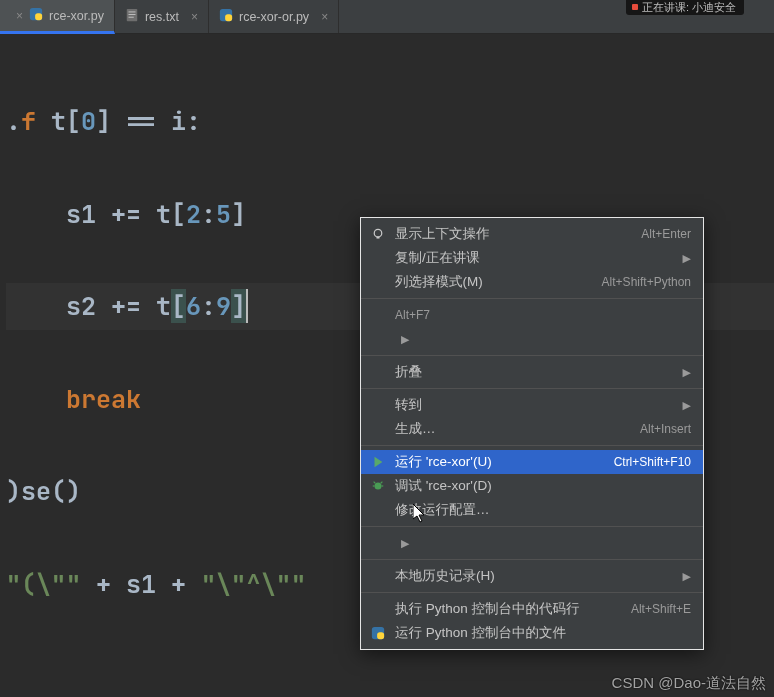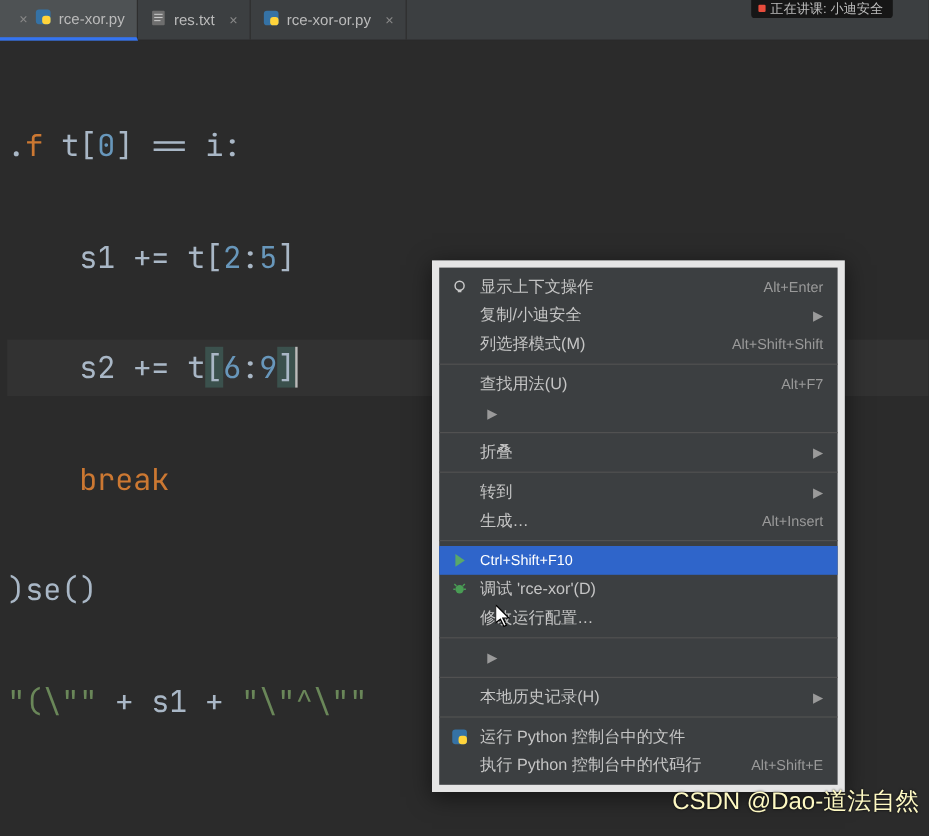--- a/index.html
+++ b/index.html
@@ -46,38 +46,38 @@
     padding: 18px 0 0 0;
     background: #2b2b2b;
     font-family: "JetBrains Mono","Consolas",monospace;
     font-size: 25px;
     line-height: 1.85;
     white-space: pre;
     position: relative;
     height: calc(100% - 34px);
     overflow: hidden;
   }
-  .editor .line { padding-left: 6px; }
+  .editor .line { padding-left: 6px; font-weight: bold; }
   .kw   { color: #cc7832; }
   .num  { color: #6897bb; }
   .str  { color: #6a8759; }
   .cmt  { color: #808080; }
   .punc { color: #a9b7c6; }
   .brkt-hl { background: #3b514d; }
   .line-hl { background: #323232; display: inline-block; width: 100%; }
   .caret-slice { border-left: 2px solid #bbbbbb; }
 
   
   .ctx {
     position: absolute;
     top: 217px;
     left: 360px;
     width: 344px;
     background: #3c3f41;
-    border: 6px solid #e5e5e5;
+    border: 1px solid #e5e5e5;
     box-shadow: 0 4px 18px rgba(0,0,0,.55);
     font-size: 13.5px;
     color: #c5c5c5;
     padding: 4px 0;
   }
   .ctx .mi {
     display: flex;
     align-items: center;
     height: 24px;
     padding: 0 12px 0 8px;
@@ -111,23 +111,23 @@
     display: flex; align-items: center; gap: 6px;
     border-radius: 0 0 3px 3px;
   }
   .status-pill::before{
     content:"";
     position:absolute; left:6px; top:4px;
     width:6px; height:6px; background:#e74c3c; border-radius:1px;
   }
   .watermark {
     position: absolute;
-    bottom: 16px; right: 8px;
-    font-size: 20px;
-    color: #fef9c3;
+    bottom: 4px; right: 8px;
+    font-size: 15px;
+    color: #a3a3a3;
     text-shadow: 0 0 2px #000;
     pointer-events: none;
   }
   .cursor-arrow{
     position:absolute;
     top:504px; left:413px;
     width:14px; height:20px;
     pointer-events:none;
   }
 </style>
@@ -194,32 +194,31 @@
         <svg viewBox="0 0 16 16">
           <circle cx="8" cy="7" r="4.3" fill="none" stroke="#c9c9c9" stroke-width="1.4"></circle>
           <rect x="6.3" y="11" width="3.4" height="2.2" fill="#c9c9c9"></rect>
         </svg>
       </span>
     <span class="lab">显示上下文操作</span>
     <span class="sc">Alt+Enter</span>
   </div>
   <div class="mi">
     <span class="ic"></span>
-    <span class="lab">复制/小迪安全</span>
+    <span class="lab">复制/正在讲课</span>
     <span class="arr">▶</span>
   </div>
   <div class="mi">
     <span class="ic"></span>
     <span class="lab">列选择模式(M)</span>
-    <span class="sc">Alt+Shift+Shift</span>
-  </div>
-  <div class="sep"></div>
-  <div class="mi">
-    <span class="ic"></span>
-    <span class="lab">查找用法(U)</span>
+    <span class="sc">Alt+Shift+Python</span>
+  </div>
+  <div class="sep"></div>
+  <div class="mi">
+    <span class="ic"></span>
     <span class="sc">Alt+F7</span>
   </div>
   <div class="mi">
     <span class="ic"></span>
     <span class="arr">▶</span>
   </div>
   <div class="sep"></div>
   <div class="mi">
     <span class="ic"></span>
     <span class="lab">折叠</span>
@@ -236,20 +235,21 @@
     <span class="lab">生成…</span>
     <span class="sc">Alt+Insert</span>
   </div>
   <div class="sep"></div>
   <div class="mi hl">
     <span class="ic">
         <svg viewBox="0 0 16 16">
           <polygon points="4,2 13,8 4,14" fill="#59a869"></polygon>
         </svg>
       </span>
+    <span class="lab">运行 'rce-xor'(U)</span>
     <span class="sc">Ctrl+Shift+F10</span>
   </div>
   <div class="mi">
     <span class="ic">
         <svg viewBox="0 0 16 16">
           <circle cx="8" cy="8" r="4" fill="#499c54"></circle>
           <line x1="2" y1="8" x2="4" y2="8" stroke="#499c54" stroke-width="1.4"></line>
           <line x1="12" y1="8" x2="14" y2="8" stroke="#499c54" stroke-width="1.4"></line>
           <line x1="3" y1="3" x2="5" y2="5" stroke="#499c54" stroke-width="1.4"></line>
           <line x1="11" y1="5" x2="13" y2="3" stroke="#499c54" stroke-width="1.4"></line>
@@ -267,32 +267,32 @@
     <span class="arr">▶</span>
   </div>
   <div class="sep"></div>
   <div class="mi">
     <span class="ic"></span>
     <span class="lab">本地历史记录(H)</span>
     <span class="arr">▶</span>
   </div>
   <div class="sep"></div>
   <div class="mi">
+    <span class="ic"></span>
+    <span class="lab">执行 Python 控制台中的代码行</span>
+    <span class="sc">Alt+Shift+E</span>
+  </div>
+  <div class="mi">
     <span class="ic">
         <svg viewBox="0 0 16 16">
           <rect x="1" y="1" width="14" height="14" rx="3" fill="#3572A5"></rect>
           <rect x="7" y="7" width="8" height="8" rx="3" fill="#FFD43B"></rect>
         </svg>
       </span>
     <span class="lab">运行 Python 控制台中的文件</span>
-  </div>
-  <div class="mi">
-    <span class="ic"></span>
-    <span class="lab">执行 Python 控制台中的代码行</span>
-    <span class="sc">Alt+Shift+E</span>
   </div>
 </div>
 
 <svg class="cursor-arrow" viewBox="0 0 14 20">
   <polygon points="0,0 0,15 4,12 7,18 9,17 6,11 11,11" fill="#ffffff" stroke="#000" stroke-width="1"></polygon>
 </svg>
 
 <div class="watermark">CSDN @Dao-道法自然</div>
 
 </body></html>

